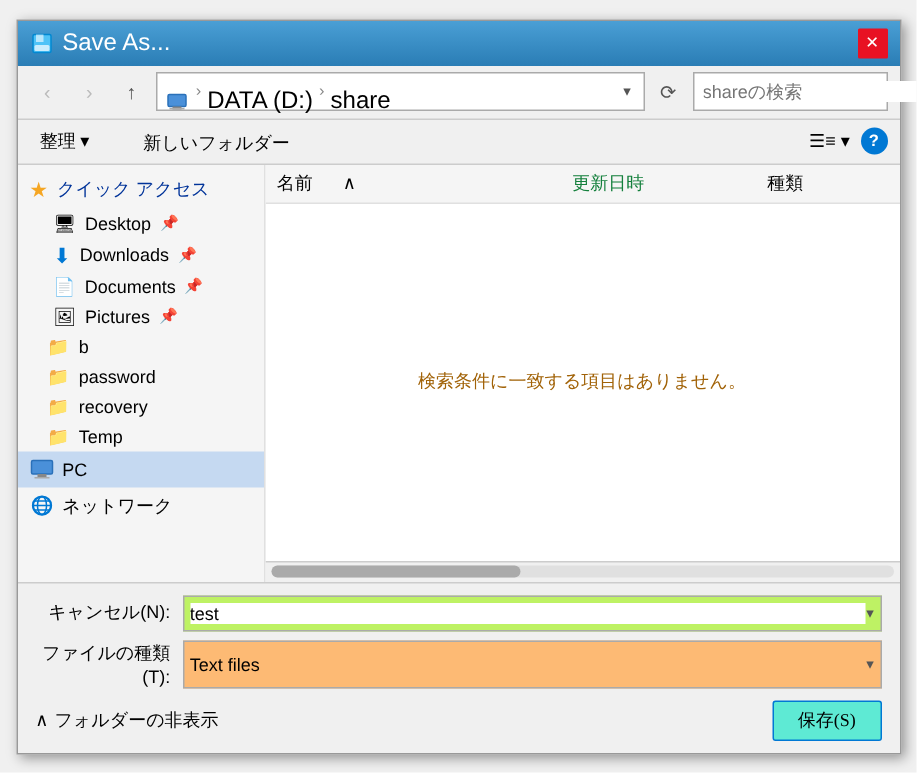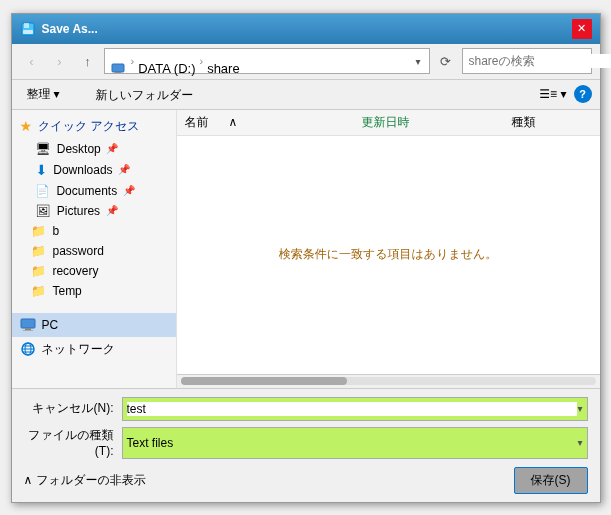--- a/index.html
+++ b/index.html
@@ -27,22 +27,22 @@
     .title-bar-left {
       display: flex;
       align-items: center;
       gap: 6px;
     }
     .title-bar-icon {
       width: 16px; height: 16px;
       display: flex; align-items: center; justify-content: center;
     }
     .title-bar-title {
-      font-size: 12px;
-      font-weight: bold;
+      font-size: 16px;
+      font-weight: normal;
       color: white;
     }
     .title-bar-close {
       background: #e81123;
       border: none;
       color: white;
       width: 20px; height: 20px;
       cursor: pointer;
       font-size: 11px;
       display: flex; align-items: center; justify-content: center;
@@ -76,21 +76,21 @@
       display: flex;
       align-items: center;
       border: 1px solid #aaa;
       background: white;
       padding: 2px 6px;
       height: 26px;
       gap: 4px;
     }
     .breadcrumb-item {
       color: #000;
-      font-size: 13px;
+      font-size: 16px;
       cursor: pointer;
       margin-top: 14px;
     }
     .breadcrumb-sep { color: #888; font-size: 11px; }
     .breadcrumb-dropdown {
       margin-left: auto;
       background: none;
       border: none;
       cursor: pointer;
       font-size: 10px;
@@ -220,21 +220,20 @@
     }
 
     .sidebar-pc {
       display: flex; align-items: center;
       padding: 4px 8px;
       cursor: pointer;
       gap: 6px;
       font-size: 12px;
       background: #c5d9f1;
       color: #000;
-      margin-top: 12px;
     }
 
     .sidebar-network {
       display: flex; align-items: center;
       padding: 4px 8px;
       cursor: pointer;
       gap: 6px;
       font-size: 12px;
       color: #000;
     }
@@ -255,21 +254,21 @@
       gap: 0;
     }
     .col-name {
       flex: 1;
       font-size: 12px;
       color: #000;
       cursor: pointer;
       display: flex; align-items: center; gap: 20px;
     }
     .col-date { width: 130px; font-size: 12px; color: #15803d; cursor: pointer; }
-    .col-type { width: 80px; font-size: 12px; color: #000; cursor: pointer; margin-left: 20px; }
+    .col-type { width: 80px; font-size: 12px; color: #000; cursor: pointer; }
 
     .file-list {
       flex: 1;
       overflow-y: auto;
       padding: 8px;
       display: flex;
       align-items: center;
       justify-content: center;
     }
     .empty-message {
@@ -334,21 +333,21 @@
     .dropdown-arrow {
       color: #555;
       font-size: 10px;
       cursor: pointer;
     }
     .form-select-wrapper {
       flex: 1;
       display: flex;
       align-items: center;
       border: 1px solid #aaa;
-      background: #bef264;
+      background: #fdba74;
       height: 32px;
       padding: 0 4px;
       cursor: pointer;
     }
     .form-select-text {
       flex: 1;
       font-size: 12px;
       color: #000;
     }
 
@@ -370,22 +369,23 @@
       background: #f0f0f0;
       border: 1px solid #aaa;
       padding: 4px 16px;
       font-size: 12px;
       cursor: pointer;
       border-radius: 2px;
       min-width: 70px;
       text-align: center;
     }
     .action-btn.primary {
-      background: #a3a3a3;
+      background: #5eead4;
       border: 1px solid #0078d4;
+      font-family: Liberation Serif, serif;
     }
   </style>
 </head>
 <body>
 
 <div class="dialog-window">
 
   <div class="title-bar">
     <div class="title-bar-left">
       <div class="title-bar-icon">

